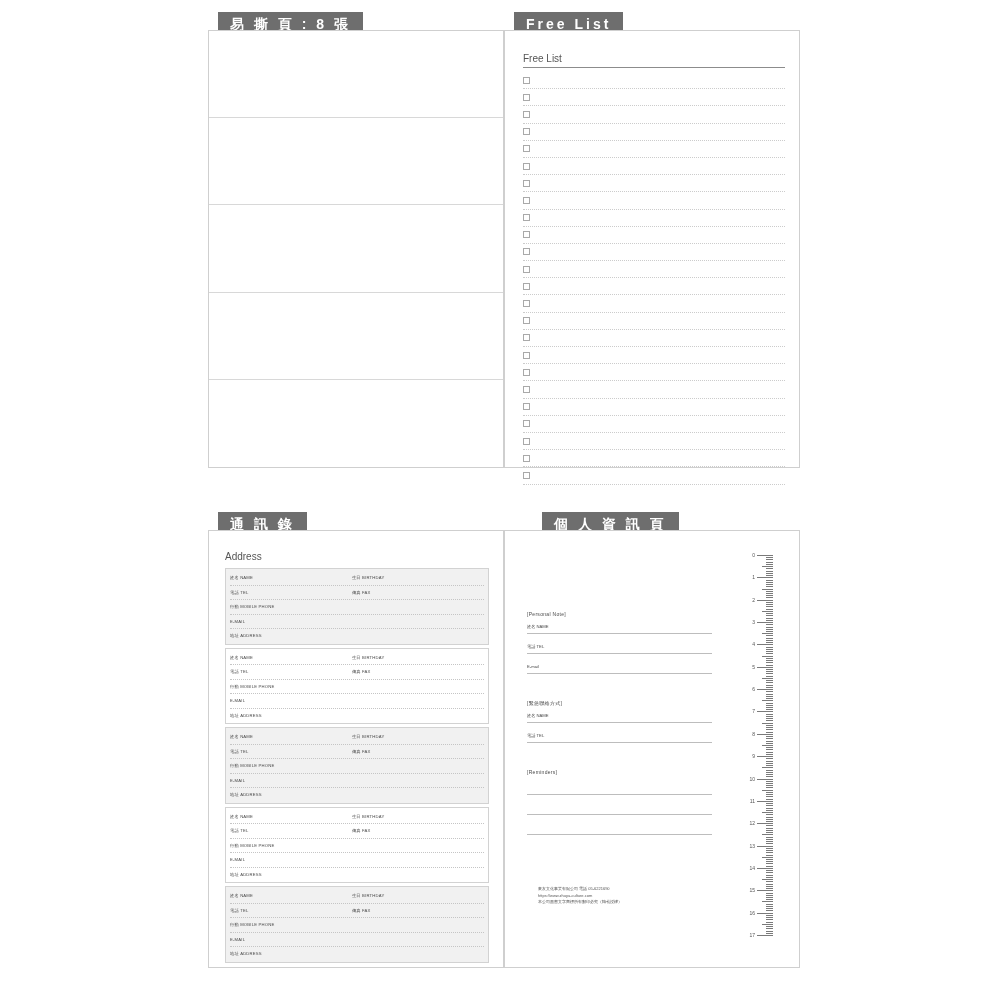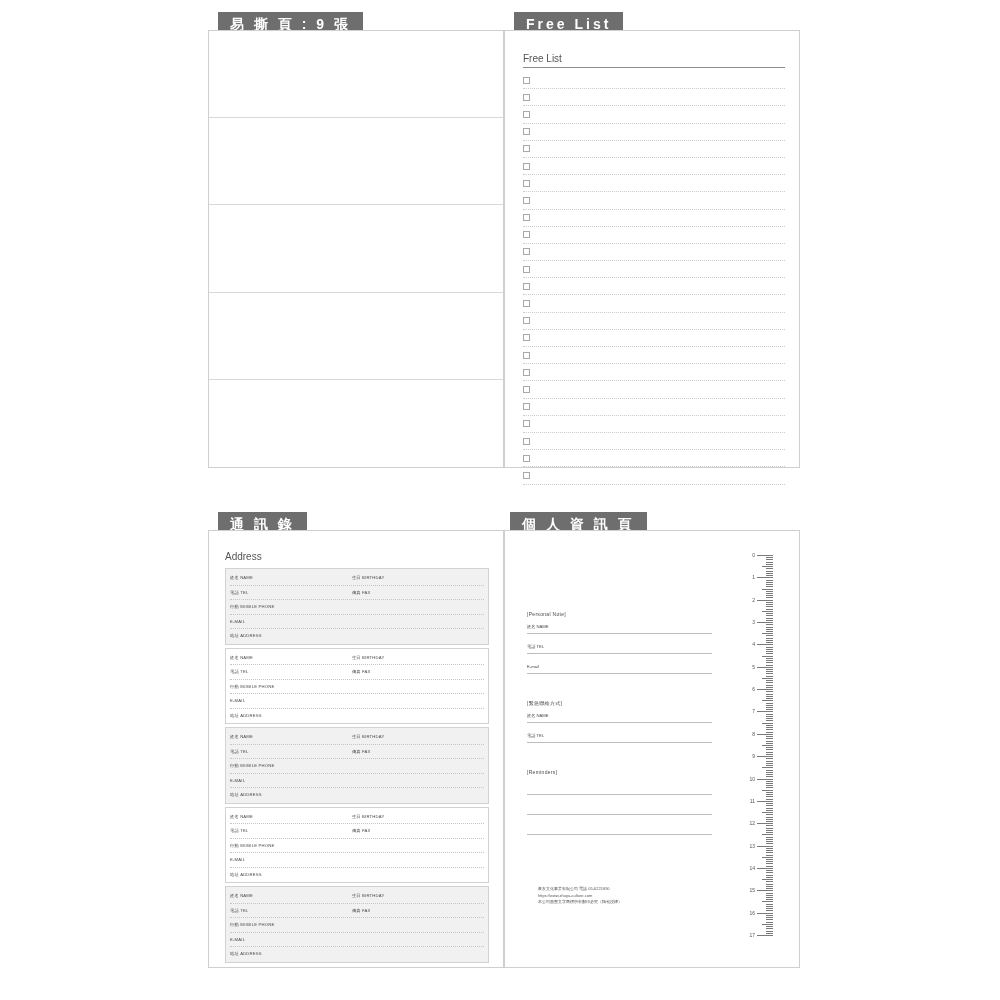--- a/index.html
+++ b/index.html
@@ -158,21 +158,21 @@
     position: absolute;
     right: 18px;
     font-size: 5px;
     color: #555;
     transform: translateY(-50%);
   }
 </style>
 </head>
 <body>
 
-<div class="tab" id="tab-tearoff" style="left:218px; top:12px;">易 撕 頁 : 9 張</div>
+<div class="tab" id="tab-tearoff" style="left:218px; top:12px;">易 撕 頁 : 8 張</div>
 
 <div class="page" id="tearoff-page">
   <div class="row" style="height:20%"></div>
   <div class="row" style="height:20%"></div>
   <div class="row" style="height:20%"></div>
   <div class="row" style="height:20%"></div>
   <div class="row" style="height:20%"></div>
 </div>
 
 <div class="tab" id="tab-freelist" style="left:514px; top:12px;">Free List</div>
@@ -379,21 +379,21 @@
             <span class="lbl">E-MAIL</span>
           </div>
           <div class="addr-line full">
             <span class="lbl">地址 ADDRESS</span>
           </div>
         </div>
       </div>
   </div>
 </div>
 
-<div class="tab" id="tab-personal" style="left:510px; top:512px;">個 人 資 訊 頁</div>
+<div class="tab" id="tab-personal" style="left:542px; top:512px;">個 人 資 訊 頁</div>
 
 <div class="page" id="personal-page">
   <div class="pi-inner" id="pi-sections">
       <div class="pi-head">[Personal Note]</div>
       <div class="pi-field">姓名 NAME</div>
       <div class="pi-field">電話 TEL</div>
       <div class="pi-field">E-mail</div>
       <div class="pi-gap"></div>
       <div class="pi-head">[緊急聯絡方式]</div>
       <div class="pi-field">姓名 NAME</div>

